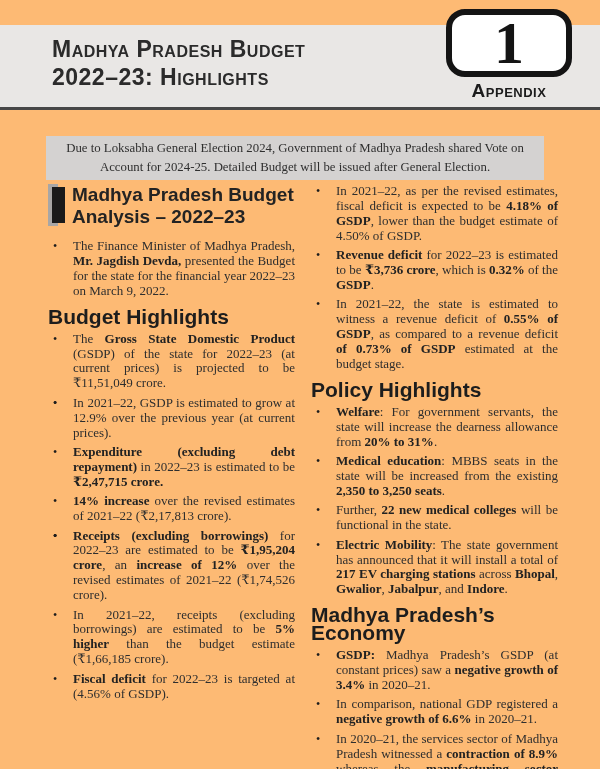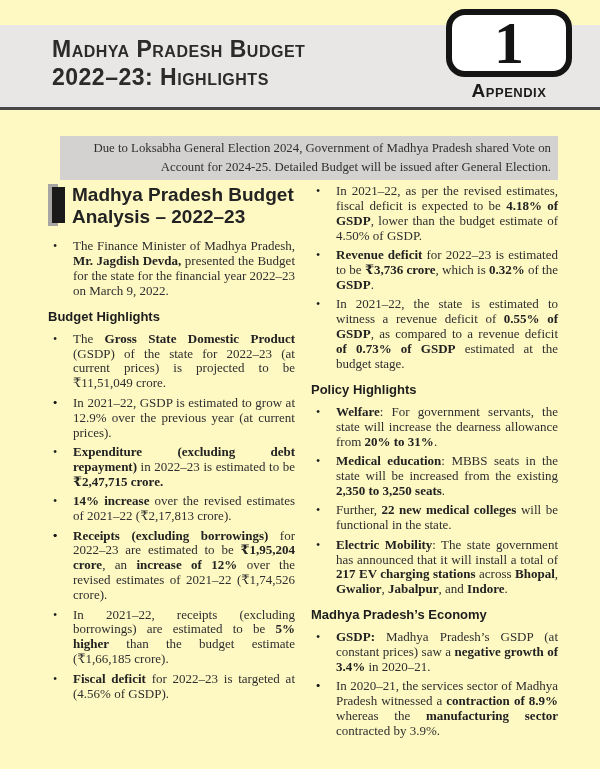--- a/index.html
+++ b/index.html
@@ -1,17 +1,17 @@
 <!DOCTYPE html>
 <html><head>
 <meta charset="utf-8">
 <style>
   html,body { margin:0; padding:0; background:#ffffff; }
   .page {
-    position:relative; width:600px; height:769px; background:#fef9c3;
+    position:relative; width:600px; height:769px; background:#fdba74;
     font-family:"Liberation Serif","DejaVu Serif","DejaVu Sans",serif;
     color:#2e2e2e; overflow:hidden;
   }
 
   
   .band {
     position:absolute; top:25px; left:0; width:600px; height:82px;
     background:#e9e7e5; border-bottom:3px solid #474747;
   }
   .band-title { position:absolute; left:52px; top:10px; }
@@ -33,40 +33,40 @@
     font-weight:700; font-size:60px; line-height:1; color:#141414;
   }
   .appendix-label {
     margin-top:3px; font-family:"Liberation Sans","DejaVu Sans",sans-serif;
     font-weight:700; font-variant:small-caps; font-size:19px;
     letter-spacing:0.5px; color:#1c1c1c;
   }
 
   
   .notice {
-    position:absolute; top:136px; left:60px; width:484px;
+    position:absolute; top:136px; left:46px; width:484px;
     background:#d4d2d1; padding:3px 7px;
-    font-size:12.8px; line-height:19px; color:#2f2f2f; text-align:right;
+    font-size:12.8px; line-height:19px; color:#2f2f2f; text-align:center;
   }
 
   
   .columns { position:absolute; top:184px; left:48px; width:510px; display:flex; gap:16px; }
   .col { width:247px; }
 
   .main-heading { position:relative; padding-left:24px; margin:0 0 9px 0; min-height:46px; }
   .bar-shadow { position:absolute; left:0; top:0; width:10px; height:42px; background:#a8a6a5; }
   .bar-black  { position:absolute; left:4px; top:3px; width:13px; height:36px; background:#1a1a1a; }
   .mh-text {
     font-family:"Liberation Sans","DejaVu Sans",sans-serif; font-weight:700;
     font-size:19px; line-height:22px; color:#232323;
   }
 
   .section-heading {
     font-family:"Liberation Sans","DejaVu Sans",sans-serif; font-weight:700;
-    font-size:13px; line-height:18px; color:#1d1d1d; margin:9px 0 6px 0;
+    font-size:21px; line-height:18px; color:#1d1d1d; margin:9px 0 6px 0;
   }
 
   .bullet { position:relative; padding-left:25px; margin:0 0 4.5px 0; }
   .bullet .dot { position:absolute; left:5px; top:0; font-size:12px; color:#1c1c1c; }
   .bullet p {
     margin:0; font-size:13px; line-height:14.9px; text-align:justify;
     color:#2e2e2e;
   }
   .bullet p b { font-weight:700; color:#222222; }
 </style>
@@ -171,20 +171,21 @@
           <span class="dot">•</span>
           <p><b>Electric Mobility</b>: The state government has announced that it will install a total of <b>217 EV charging stations</b> across <b>Bhopal</b>, <b>Gwalior</b>, <b>Jabalpur</b>, and <b>Indore</b>.</p>
         </div>
         <h2 class="section-heading">Madhya Pradesh’s Economy</h2>
         <div class="bullet">
           <span class="dot">•</span>
           <p><b>GSDP:</b> Madhya Pradesh’s GSDP (at constant prices) saw a <b>negative growth of 3.4%</b> in 2020–21.</p>
         </div>
         <div class="bullet">
           <span class="dot">•</span>
+          <p>In comparison, national GDP registered a <b>negative growth of 6.6%</b> in 2020–21.</p>
         </div>
         <div class="bullet">
           <span class="dot">•</span>
           <p>In 2020–21, the services sector of Madhya Pradesh witnessed a <b>contraction of 8.9%</b> whereas the <b>manufacturing sector</b> contracted by 3.9%.</p>
         </div>
       </section>
   </main>
 
 </div>
 

